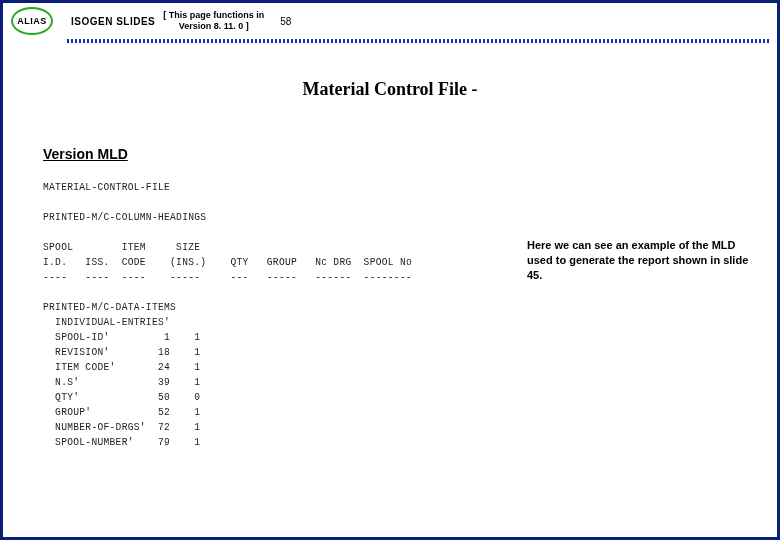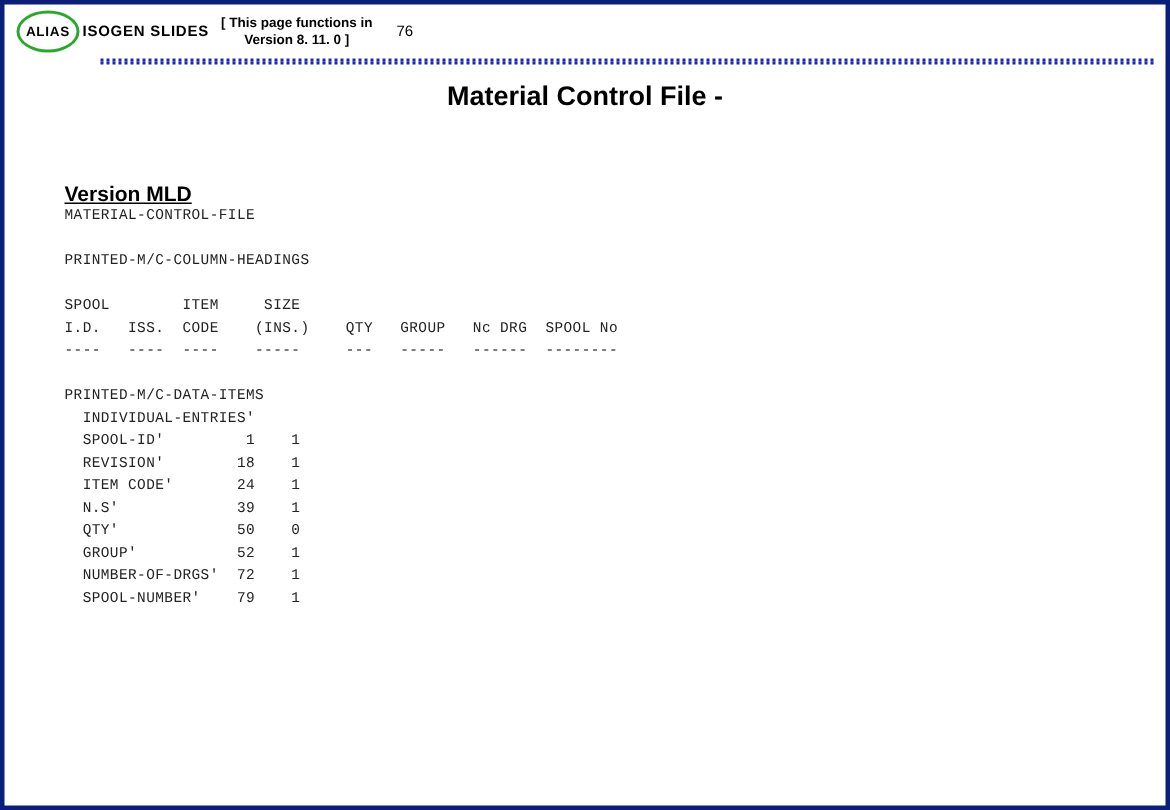--- a/index.html
+++ b/index.html
@@ -23,21 +23,21 @@
     height: 28px;
     border: 2px solid #2aa82a;
     border-radius: 50%;
     display: flex;
     align-items: center;
     justify-content: center;
     font-size: 9px;
     font-weight: bold;
     letter-spacing: 0.5px;
     color: #000;
-    margin-right: 2px;
+    margin-right: 18px;
     flex-shrink: 0;
   }
   .isogen-slides {
     font-size: 10px;
     font-weight: bold;
     letter-spacing: 0.5px;
     margin-right: 8px;
     flex-shrink: 0;
     text-align: right;
   }
@@ -65,31 +65,32 @@
     right: 8px;
     top: 36px;
     height: 4px;
     border-top: 2px dotted #1a2aad;
     border-bottom: 2px dotted #1a2aad;
   }
   .subtitle {
     text-align: center;
     font-weight: bold;
     font-size: 18px;
-    margin-top: 15px;
+    margin-top: 40px;
+    font-family: Liberation Serif, serif;
   }
   .example-heading {
     font-weight: bold;
     font-size: 14px;
     text-decoration: underline;
     margin: 46px 0 0 40px;
   }
   .content-row {
     display: flex;
-    margin-top: 0;
+    margin-top: 18px;
     padding: 0 20px 0 40px;
   }
   .mld-block {
     font-family: "Courier New", Courier, monospace;
     font-size: 10px;
     line-height: 1.5;
     white-space: pre;
     letter-spacing: 0.3px;
     color: #222;
     filter: blur(0.3px);
@@ -111,21 +112,21 @@
 
 <div class="header">
   <div class="alias-badge">
     <span>ALIAS</span>
   </div>
   <div class="isogen-slides">ISOGEN SLIDES</div>
   <div class="version-note">
     <div>[ This page functions in</div>
     <div>Version 8. 11. 0 ]</div>
   </div>
-  <div class="page-num">76</div>
+  <div class="page-num">58</div>
 </div>
 
 <div class="divider"></div>
 
 <div class="subtitle">Material Control File -</div>
 
 <div class="example-heading">Version MLD</div>
 
 <div class="content-row">
   <div class="mld-block">MATERIAL-CONTROL-FILE
@@ -140,14 +141,15 @@
   INDIVIDUAL-ENTRIES'
   SPOOL-ID'         1    1
   REVISION'        18    1
   ITEM CODE'       24    1
   N.S'             39    1
   QTY'             50    0
   GROUP'           52    1
   NUMBER-OF-DRGS'  72    1
   SPOOL-NUMBER'    79    1</div>
   <div class="explain">
+    <p>Here we can see an example of the MLD used to generate the report shown in slide 45.</p>
   </div>
 </div>
 
 </body></html>

